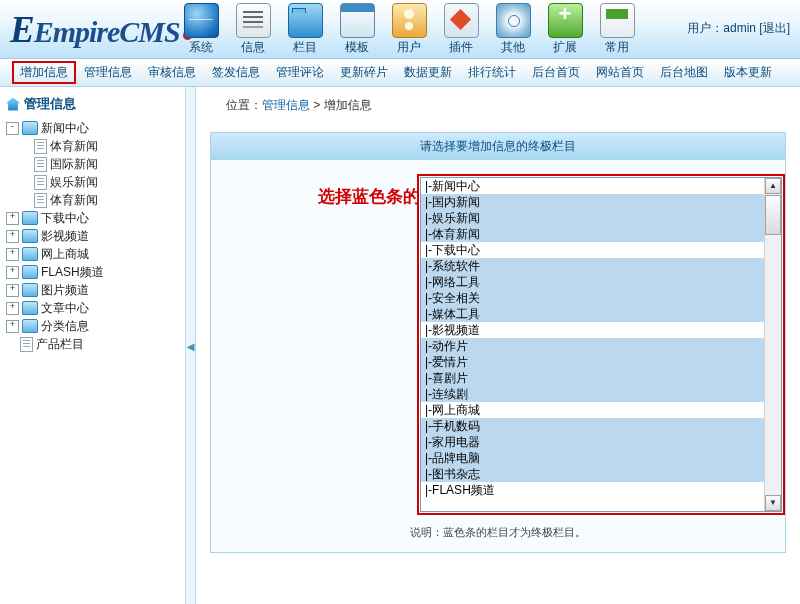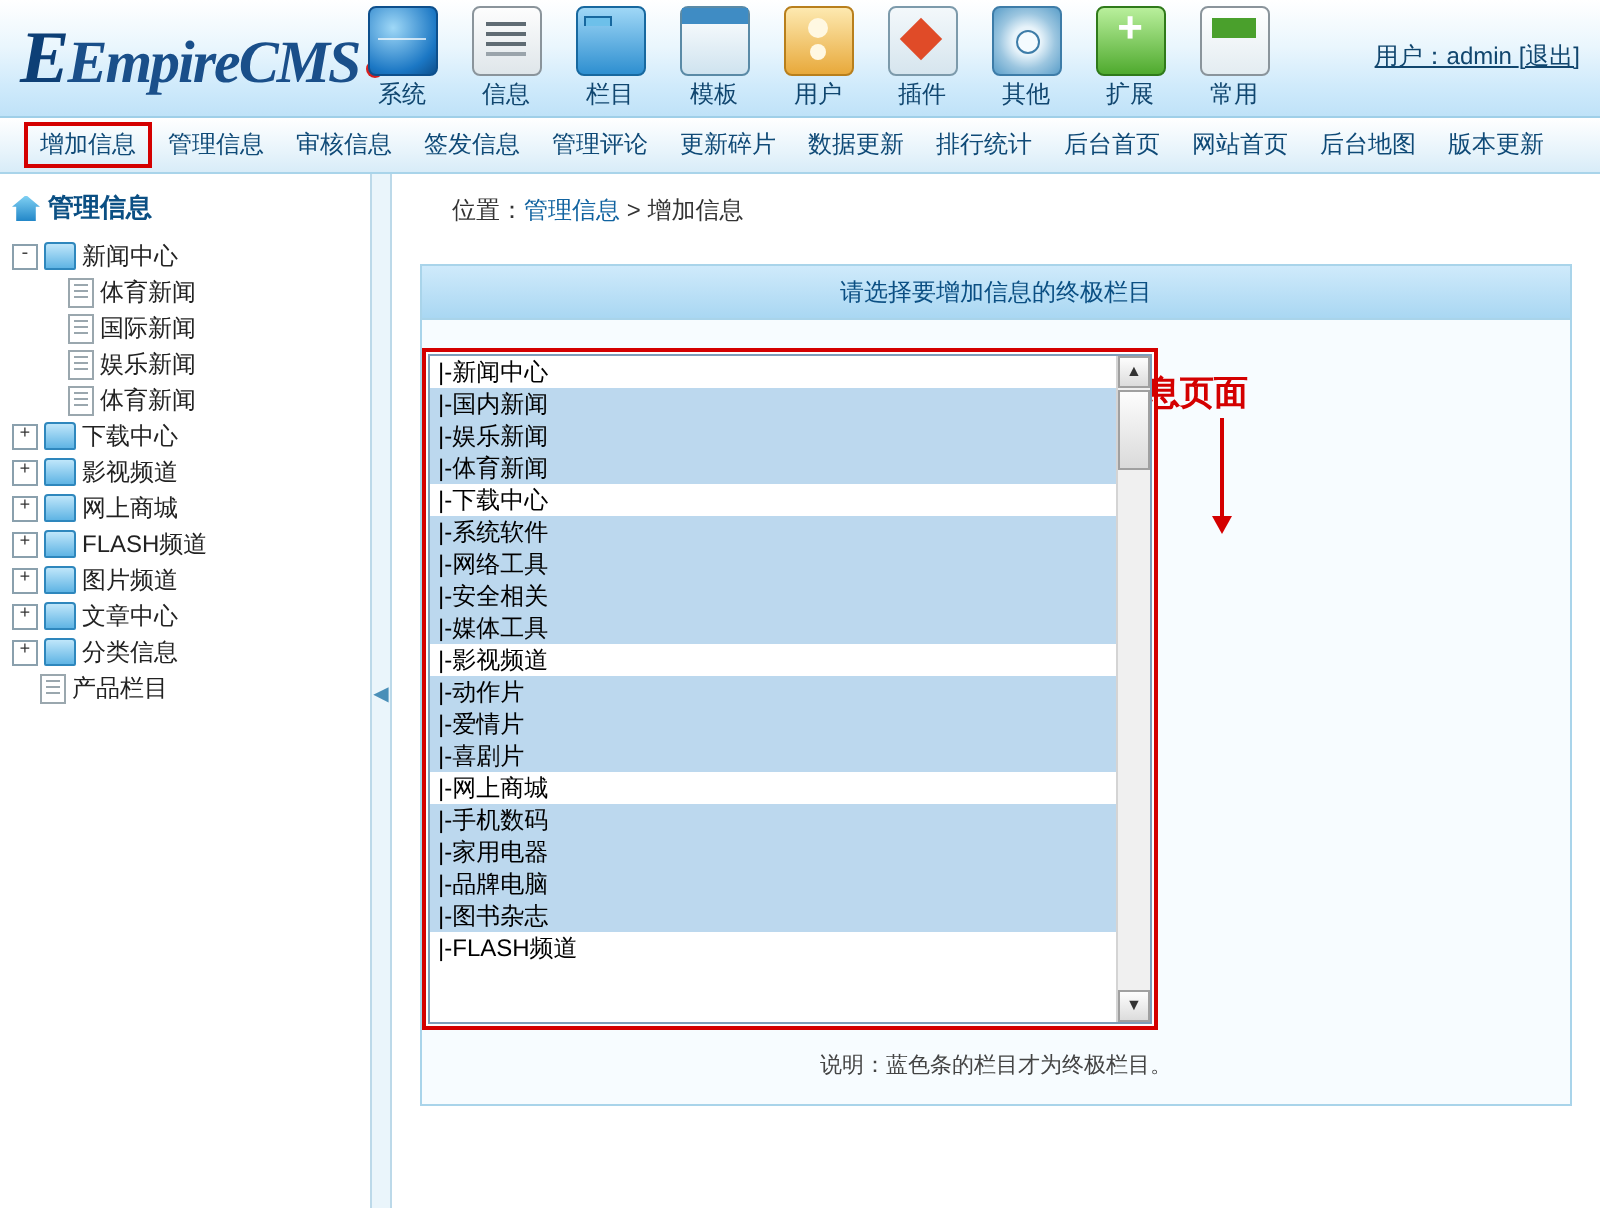--- a/index.html
+++ b/index.html
@@ -91,21 +91,20 @@
   .ic-green:after { content: "+"; position: absolute; left: 0; right: 0; top: -3px; text-align: center; font-size: 22px; color: #fff; font-weight: bold; }
   .ic-note { background: linear-gradient(to bottom, #fff, #e3ecf1); border: 1px solid #8a949b; }
   .ic-note:after { content: ""; position: absolute; left: 5px; top: 5px; width: 22px; height: 10px; background: #4aa02c; }
 
   .userinfo {
     position: absolute;
     right: 10px;
     top: 20px;
     font-size: 12px;
     color: #11466e;
-    text-decoration: underline;
   }
   .userinfo a {
     color: #11466e;
     text-decoration: none;
   }
 
   
   .menubar {
     height: 27px;
     background: linear-gradient(to bottom, #ffffff, #e8f4fb 60%, #d8ecf8);
@@ -261,21 +260,21 @@
     line-height: 26px;
     text-align: center;
     font-size: 12px;
     color: #0b4f83;
     background: linear-gradient(to bottom, #cfeafb, #a9d7f2);
     border-bottom: 1px solid #a9d4ea;
   }
   .panel-body {
     padding: 14px 0 0 0;
     display: flex;
-    justify-content: flex-start;
+    justify-content: flex-end;
   }
   .redbox {
     border: 2px solid #d40000;
     padding: 1px;
     background: #fff;
   }
   .listbox {
     width: 360px;
     height: 333px;
     border: 1px solid #7f9db9;
@@ -500,20 +499,21 @@
               <div class="opt blue">|-体育新闻</div>
               <div class="opt">|-下载中心</div>
               <div class="opt blue">|-系统软件</div>
               <div class="opt blue">|-网络工具</div>
               <div class="opt blue">|-安全相关</div>
               <div class="opt blue">|-媒体工具</div>
               <div class="opt">|-影视频道</div>
               <div class="opt blue">|-动作片</div>
               <div class="opt blue">|-爱情片</div>
               <div class="opt blue">|-喜剧片</div>
+              <div class="opt blue">|-连续剧</div>
               <div class="opt">|-网上商城</div>
               <div class="opt blue">|-手机数码</div>
               <div class="opt blue">|-家用电器</div>
               <div class="opt blue">|-品牌电脑</div>
               <div class="opt blue">|-图书杂志</div>
               <div class="opt">|-FLASH频道</div>
 
             </div>
             <div class="scroll">
               <div class="btn top">▲</div>

